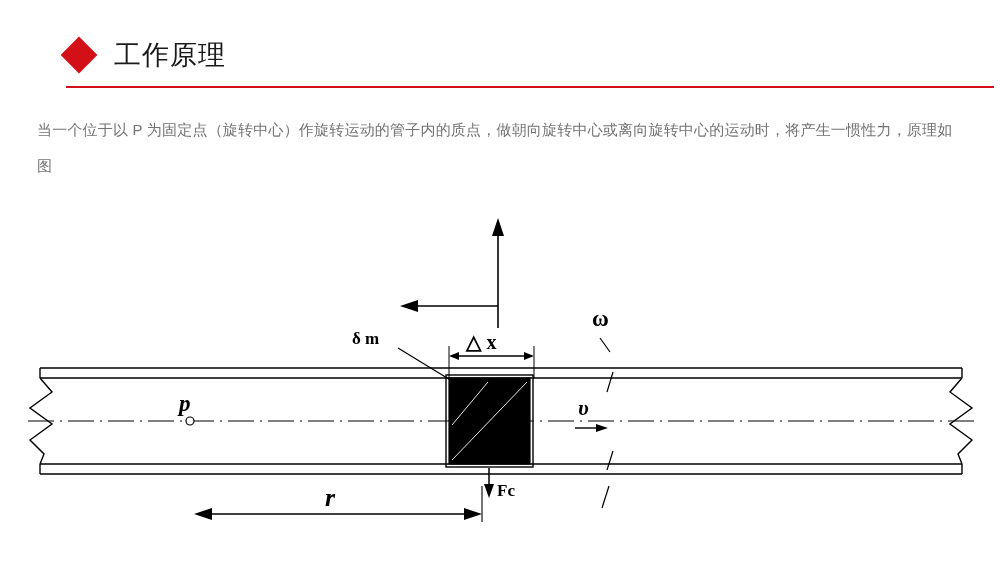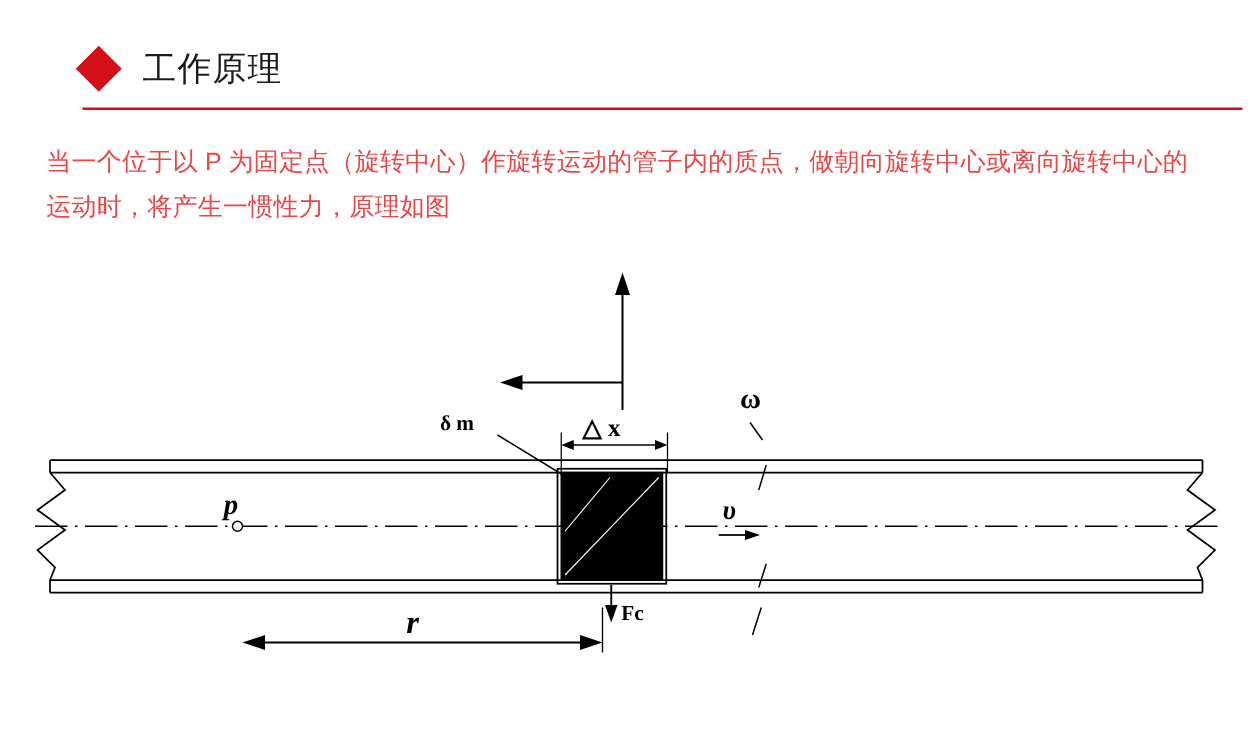--- a/index.html
+++ b/index.html
@@ -52,23 +52,23 @@
     height: 2px;
     background: #d30f18;
   }
 
   
   .body-text {
     position: absolute;
     left: 37px;
     top: 112px;
     width: 930px;
-    font-size: 20px;
+    font-size: 15px;
     line-height: 36px;
-    color: #ef4444;
+    color: #737373;
     letter-spacing: 0.2px;
   }
 
   
   .figure {
     position: absolute;
     left: 0;
     top: 196px;
     width: 1000px;
     height: 380px;

